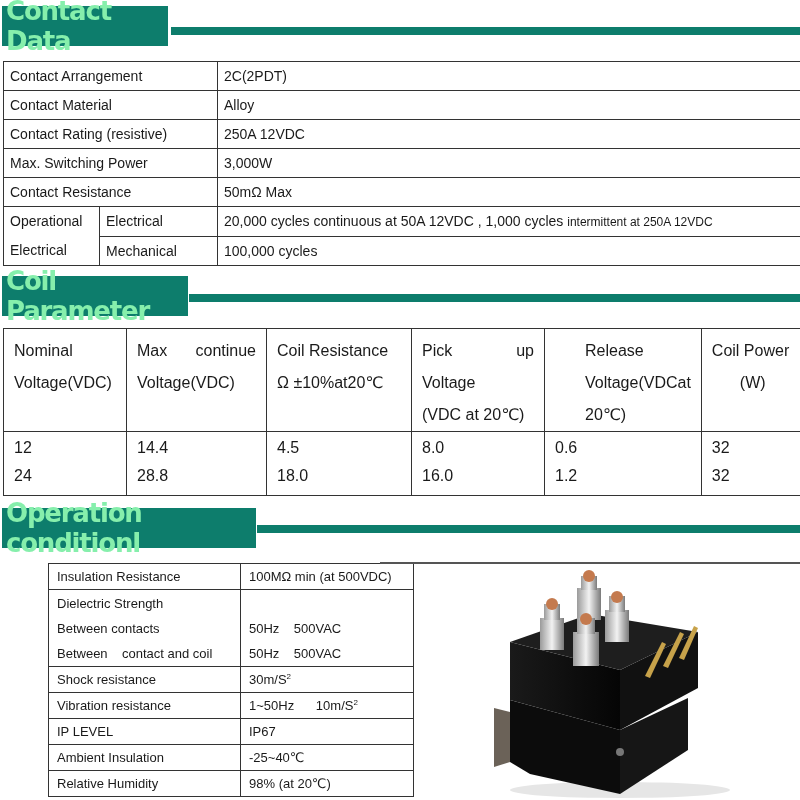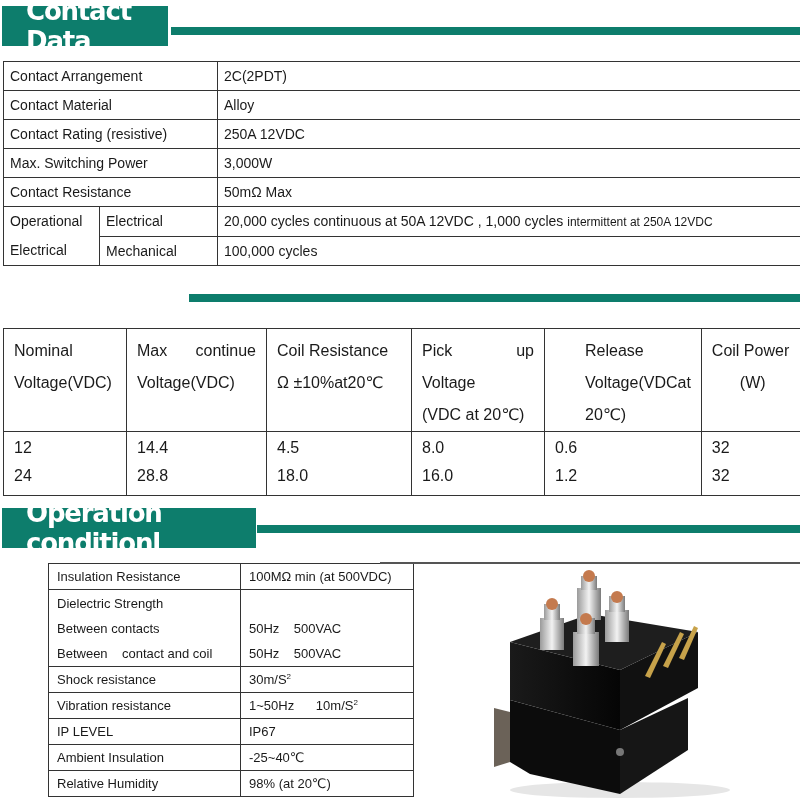--- a/index.html
+++ b/index.html
@@ -2,24 +2,24 @@
 <html><head>
 <meta charset="utf-8">
 <style>
   * { box-sizing: border-box; margin: 0; padding: 0; }
   html, body { width: 800px; height: 800px; background: #ffffff; overflow: hidden; }
   body { position: relative; font-family: "Liberation Sans", "DejaVu Sans", sans-serif; color: #1a1a1a; }
 
   .section-header { position: absolute; left: 0; width: 800px; height: 40px; }
   .section-header .tag {
     position: absolute; left: 2px; top: 0; height: 40px;
-    background: #0d7d6c; color: #ffffff;
+    background: #0d7d6c; color: #86efac;
     font-family: "DejaVu Sans", sans-serif; font-weight: bold;
     font-size: 26px; letter-spacing: -1.2px;
-    display: flex; align-items: center; padding-left: 24px;
+    display: flex; align-items: center; padding-left: 4px;
     transform-origin: left center;
   }
   .section-header .rule {
     position: absolute; right: 0; height: 8px; background: #0d7d6c;
   }
 
   table { border-collapse: collapse; position: absolute; }
   td { border: 1.5px solid #333; font-size: 14px; padding: 0 6px; vertical-align: middle; white-space: nowrap; }
 
   
@@ -91,20 +91,21 @@
     </td>
   </tr>
   <tr>
     <td>Mechanical</td>
     <td class="val">100,000 cycles</td>
   </tr>
 </tbody>
   </table>
 
 <div class="section-header" style="top:276px;">
+  <div class="tag" style="width:186px;">Coil Parameter</div>
   <div class="rule" style="left:189px; top:18px;"></div>
 </div>
 
 <table id="coil">
   <tbody>
       <tr class="hdr">
     <td style="width:123px;margin-top:16px;">
       <div>Nominal</div>
       <div>Voltage(VDC)</div>
     </td>

